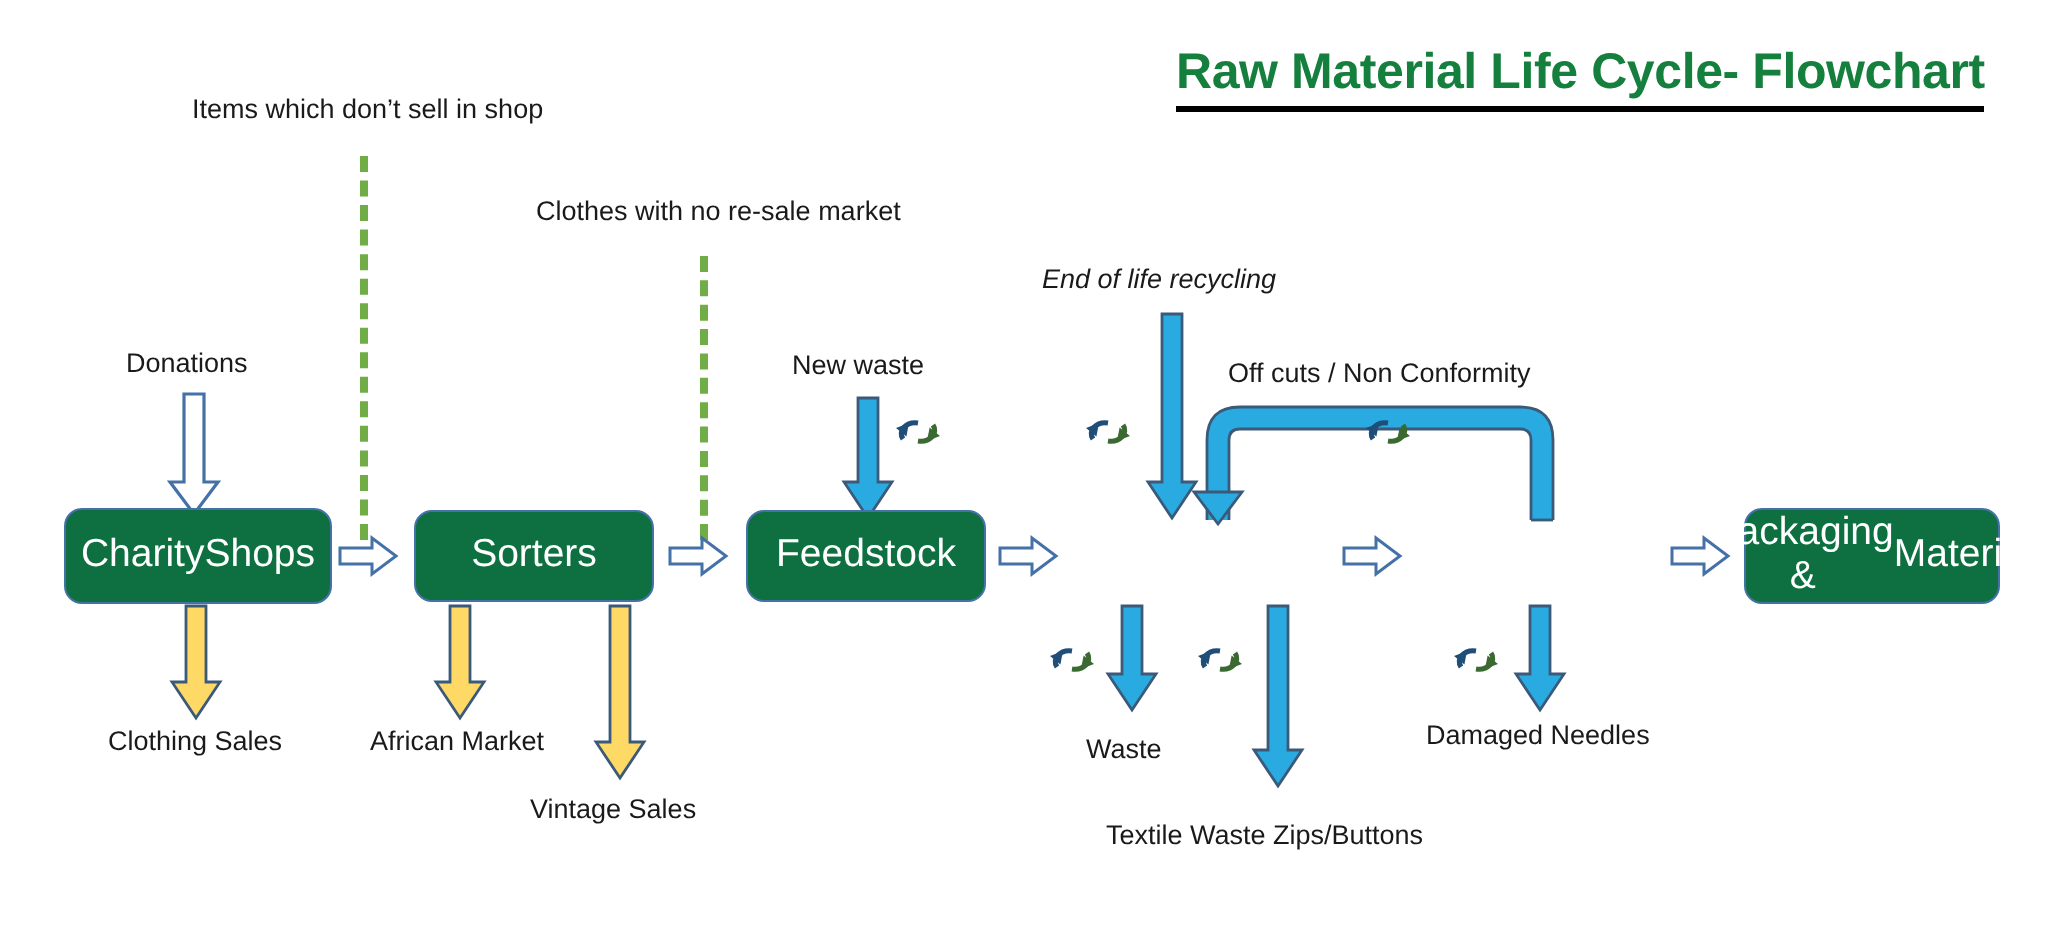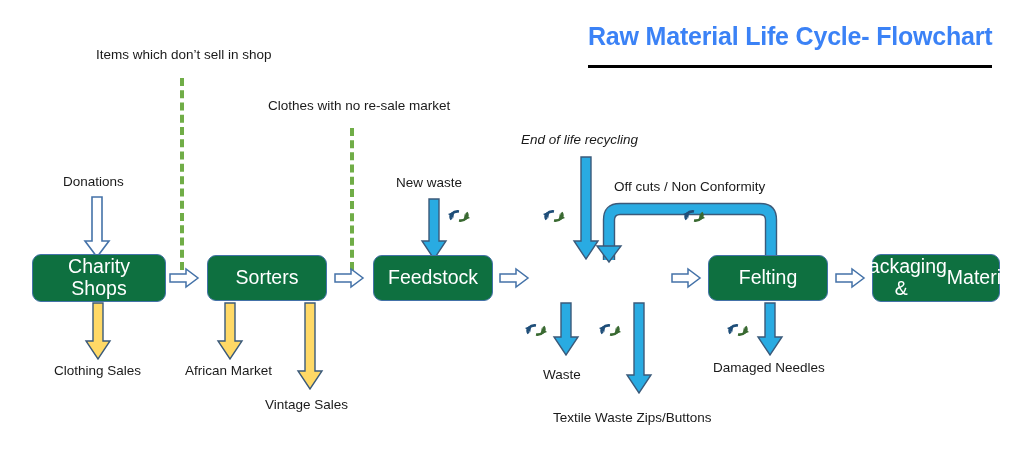--- a/index.html
+++ b/index.html
@@ -13,24 +13,24 @@
     height:473px;
     background:#ffffff;
     overflow:hidden;
   }
   .abs{position:absolute;}
   
   #title{
     left:588px; top:22px;
     font-size:25px;
     font-weight:bold;
-    color:#3b82f6;
+    color:#15803d;
     letter-spacing:-0.2px;
     border-bottom:3px solid #000;
-    padding-bottom:14px;
+    padding-bottom:2px;
     white-space:nowrap;
   }
   
   .proc{
     display:flex;
     align-items:center;
     justify-content:center;
     text-align:center;
     background:#0E7040;
     color:#ffffff;
@@ -124,37 +124,34 @@
   </div>
   <div class="abs recy" style="left:682px;top:207px;">
     <svg width="24" height="18" viewBox="0 0 24 18">
       <path d="M4.5,12.5 A7,5.5 0 0 1 12,4.5" fill="none" stroke="#1F4E79" stroke-width="2.6"></path>
       <polygon points="7.5,4.5 1.0,7.0 6.2,11.2" fill="#1F4E79"></polygon>
       <path d="M19.5,5.5 A7,5.5 0 0 1 12,13.5" fill="none" stroke="#3A6A32" stroke-width="2.6"></path>
       <polygon points="16.5,13.5 23.0,11.0 17.8,6.8" fill="#3A6A32"></polygon>
     </svg>
   </div>
 
-  <div class="abs proc" style="left:32px;top:254px;width:134px;height:48px;flex-direction:column;">
+  <div class="abs proc" style="left:32px;top:254px;width:134px;height:48px;flex-direction:row;">
     <span>Charity</span>
     <span>Shops</span>
   </div>
 
   <div class="abs proc" style="left:373px;top:255px;width:120px;height:46px;">
     <span>Feedstock</span>
   </div>
 
   <div class="abs proc" style="left:207px;top:255px;width:120px;height:46px;">
     <span>Sorters</span>
   </div>
 
 
-  <div class="abs proc" style="left:708px;top:255px;width:120px;height:46px;">
-    <span>Felting</span>
-  </div>
 
   <div class="abs proc" style="left:872px;top:254px;width:128px;height:48px;flex-direction:row;">
     <span>Packaging &amp;</span>
     <span>Material</span>
   </div>
 
   <div class="abs" style="left:170px;top:268px;">
     <svg width="30" height="20" viewBox="0 0 30 20">
       <polygon points="0,6 16,6 16,1 28,10 16,19 16,14 0,14" fill="#ffffff" stroke="#4472a8" stroke-width="1.5"></polygon>
     </svg>

